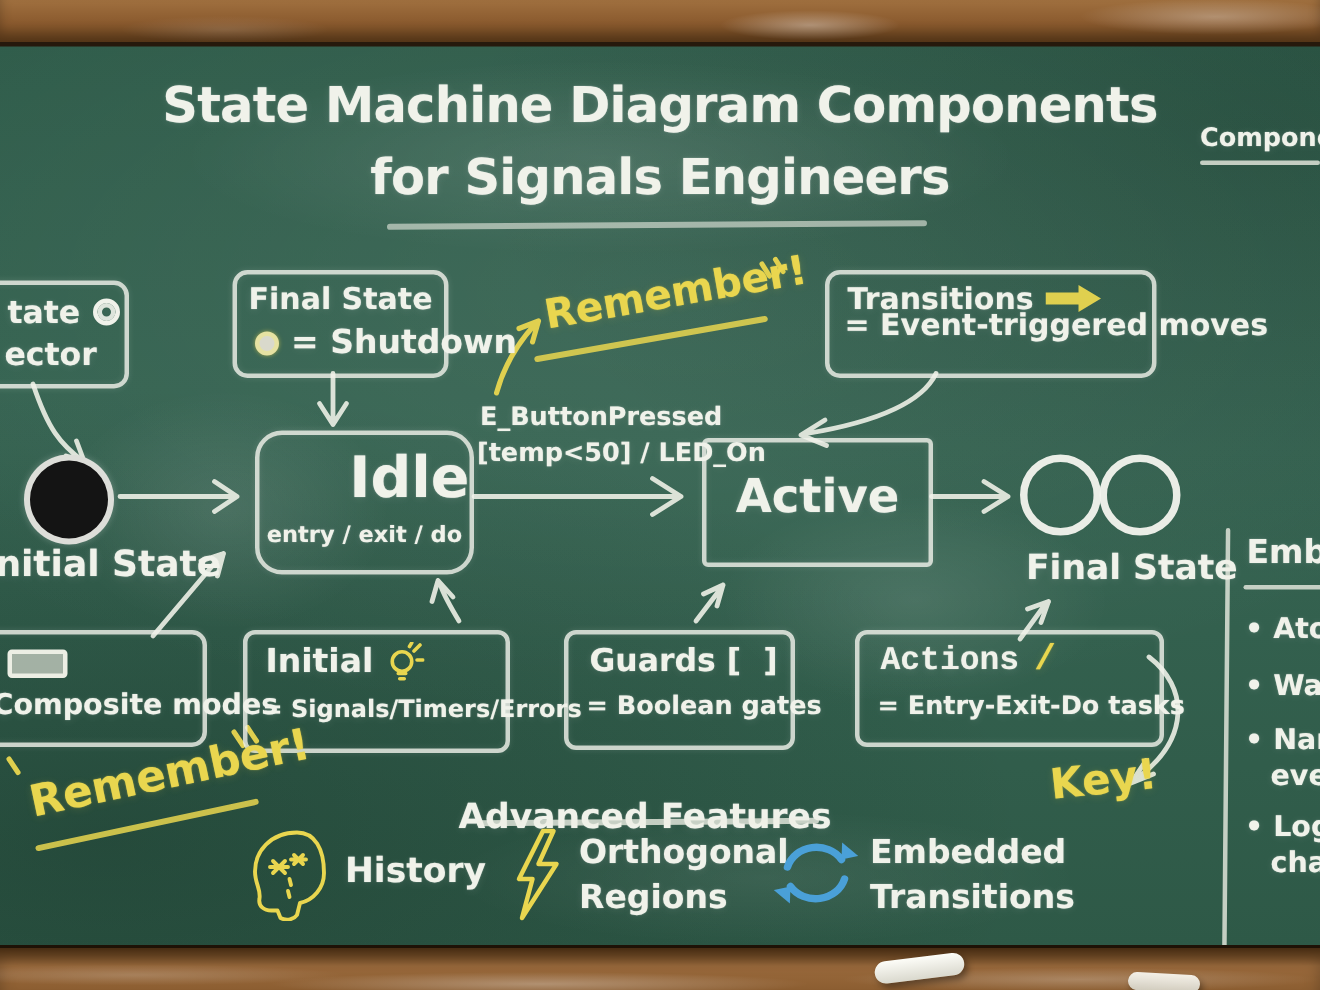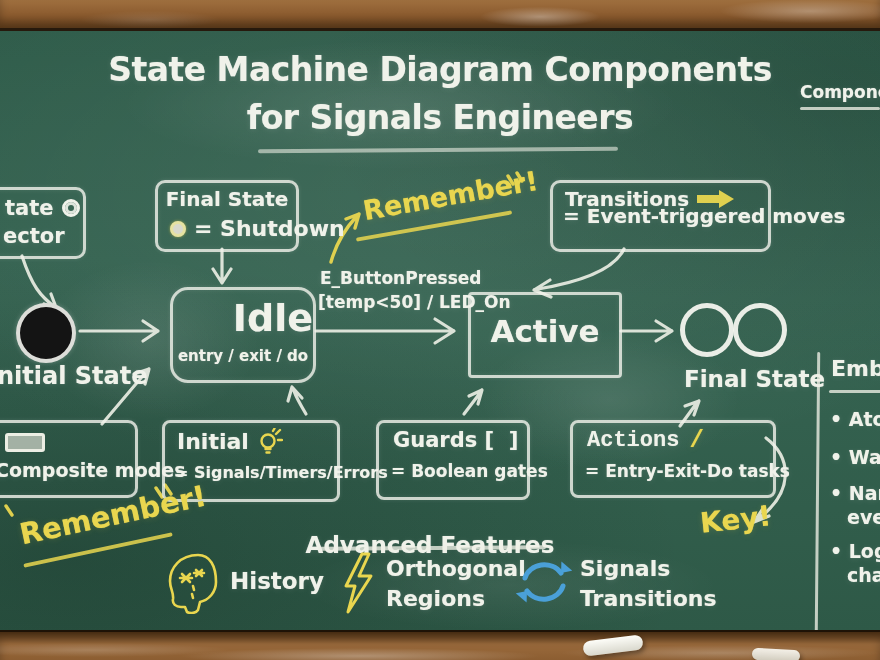--- a/index.html
+++ b/index.html
@@ -193,21 +193,21 @@
   <div class="ct" style="left:386px;top:586px;font-size:22px;">Regions</div>
 
   <svg style="position:absolute;left:516px;top:556px;z-index:4;" width="56" height="52" viewBox="0 0 56 52">
     <g stroke="#4aa0d8" stroke-width="5" fill="none" stroke-linecap="round">
       <path d="M 9 22 A 20 18 0 0 1 45 17"></path>
       <path d="M 47 30 A 20 18 0 0 1 11 35"></path>
     </g>
     <polygon points="45,17 38,8 52,8" fill="#4aa0d8" transform="rotate(40 45 17)"></polygon>
     <polygon points="11,35 4,44 18,44" fill="#4aa0d8" transform="rotate(40 11 35)"></polygon>
   </svg>
-  <div class="ct" style="left:580px;top:556px;font-size:22px;">Signals</div>
+  <div class="ct" style="left:580px;top:556px;font-size:22px;">Embedded</div>
   <div class="ct" style="left:580px;top:586px;font-size:22px;">Transitions</div>
 
   <div class="chalk-line" style="left:816px;top:352px;width:3px;height:280px;transform:rotate(.5deg);"></div>
   <div class="ct" style="left:831px;top:356px;font-size:22px;">Embe</div>
   <div class="chalk-line" style="left:829px;top:390px;width:60px;height:3px;"></div>
   <div class="ct" style="left:830px;top:408px;font-size:19px;">• Ato</div>
   <div class="ct" style="left:830px;top:446px;font-size:19px;">• Wat</div>
   <div class="ct" style="left:830px;top:482px;font-size:19px;">• Nam</div>
   <div class="ct" style="left:847px;top:506px;font-size:19px;">eve</div>
   <div class="ct" style="left:830px;top:540px;font-size:19px;">• Log</div>

